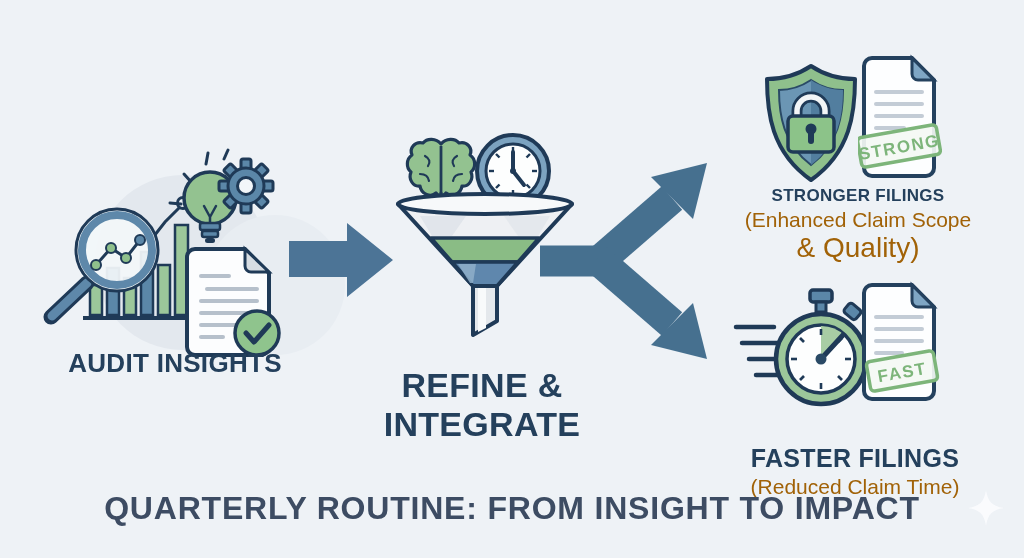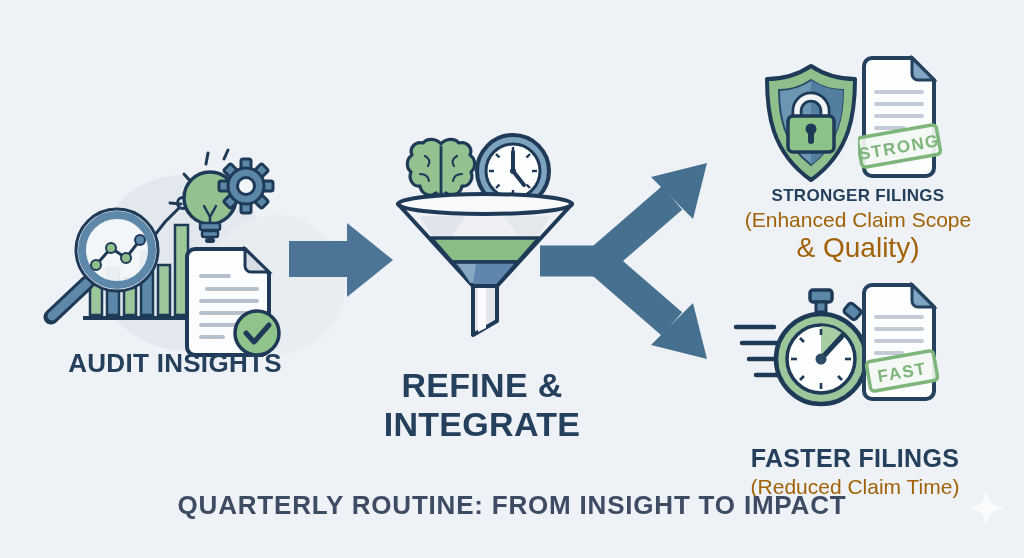--- a/index.html
+++ b/index.html
@@ -10,21 +10,21 @@
   }
   .abs{position:absolute;}
   .blob{border-radius:50%;background:#e3e8ee;}
   .label-title{
     color:#24405c;font-weight:700;text-align:center;letter-spacing:.3px;
   }
   .label-sub{
     color:#a16207;font-weight:400;text-align:center;line-height:1.12;
   }
   .caption{
-    width:1024px;text-align:center;color:#3d4c63;font-size:26px;
+    width:1024px;text-align:center;color:#3d4c63;font-size:32px;
     font-weight:600;letter-spacing:.8px;
   }
   svg{display:block;}
 </style>
 </head>
 <body>
 
 <div id="canvas">
 
   <div class="abs blob" style="left:95px;top:175px;width:175px;height:175px;"></div>

